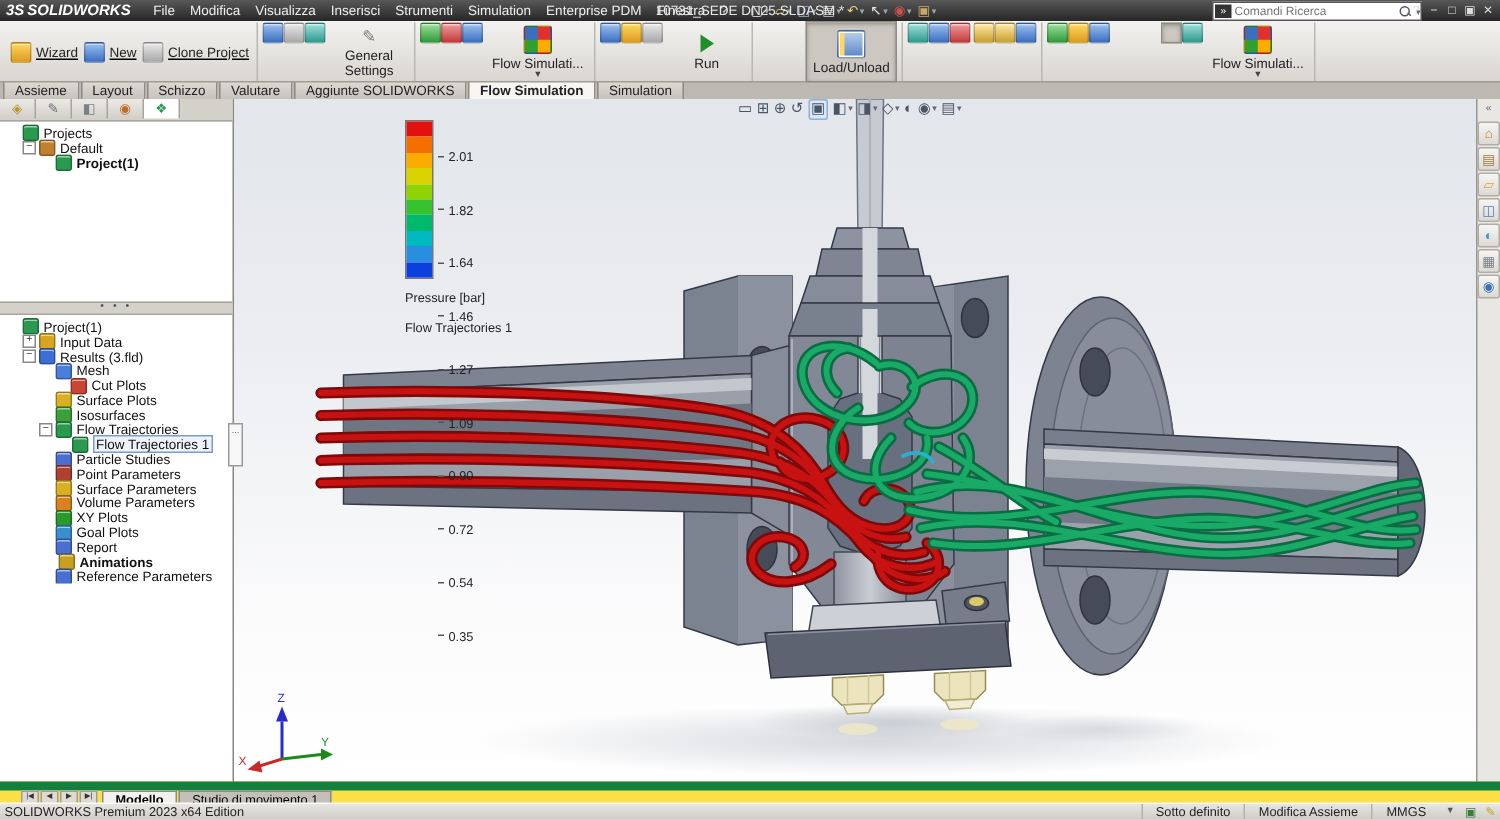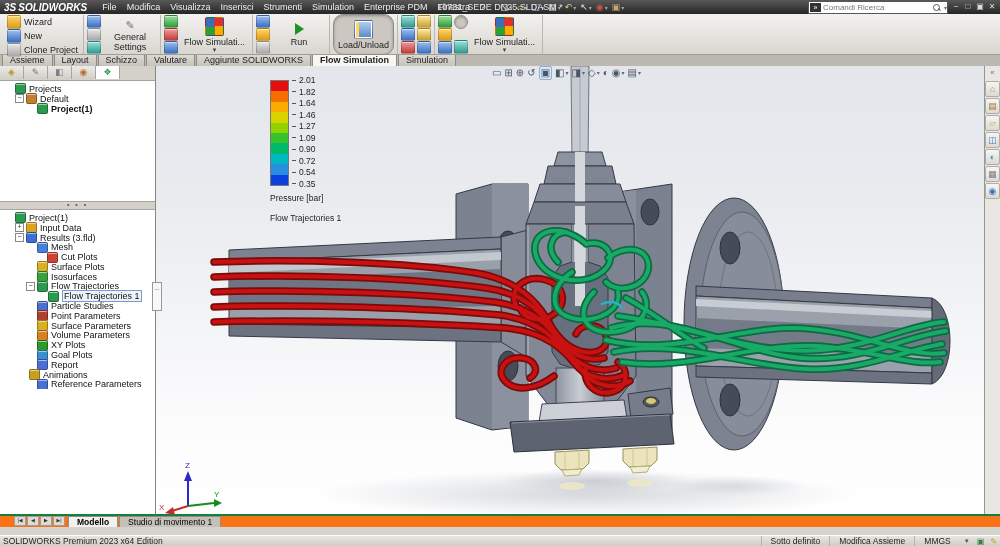--- a/index.html
+++ b/index.html
@@ -20,33 +20,33 @@
   .search input{flex:1;border:none;outline:none;font-size:8px;height:9px;padding:0;font-family:"Liberation Sans",sans-serif;color:#444;background:#fff;}
   .mag{position:relative;width:8px;height:8px;margin-right:2px;}
   .mag::before{content:"";position:absolute;left:0;top:0;width:5px;height:5px;border:1px solid #556;border-radius:50%;}
   .mag::after{content:"";position:absolute;left:5px;top:5px;width:3px;height:1px;background:#556;transform:rotate(45deg);}
   .search .dd{color:#667;}
   .winbtns{position:absolute;right:2px;top:1px;display:flex;}
   .winbtn{min-width:10px;height:11px;font-size:8px;color:#ddd;text-align:center;line-height:11px;padding:0 1px;}
   
   .ribbon{position:absolute;top:14px;left:0;right:0;height:39px;background:linear-gradient(#f3f2f0,#d9d6d0);border-bottom:1px solid #a09d95;display:flex;align-items:stretch;padding:1px 2px 0 2px;z-index:35;}
   .rgroup{display:flex;align-items:center;padding:0 3px;border-right:1px solid #bab7b0;gap:2px;}
-  .stackcol{display:flex;flex-direction:column;justify-content:space-between;height:100%;}
+  .stackcol{display:flex;flex-direction:row;justify-content:space-between;height:100%;text-decoration:underline;}
   .srow{display:flex;align-items:center;gap:3px;font-size:9px;color:#222;padding:0 2px;white-space:nowrap;}
   .mini{width:12px;height:12px;border-radius:2px;border:1px solid rgba(0,0,0,.2);box-shadow:inset 0 1px 0 rgba(255,255,255,.5);}
   .mcA{background:linear-gradient(#ffd85e,#dd9a20);} .mcB{background:linear-gradient(#9cc0f0,#3a6fc0);}
   .mcC{background:linear-gradient(#9ce09c,#2f9a3a);} .mcD{background:linear-gradient(#f09c9c,#c23a3a);}
   .mcE{background:linear-gradient(#9ce0da,#2f9a90);} .mcF{background:linear-gradient(#e8e8e8,#a8a8a8);}
   .mcG{background:linear-gradient(#ffe9a0,#caa030);} .mcH{background:linear-gradient(#fff6a0,#f0c020);}
   .bigbtn{display:flex;flex-direction:column;align-items:center;justify-content:center;font-size:9px;color:#222;padding:0 4px;min-width:46px;height:100%;text-align:center;line-height:10px;}
   .bigbtn .bicon{width:17px;height:17px;border-radius:2px;border:1px solid rgba(0,0,0,.25);margin-bottom:1px;}
   .pie{background:conic-gradient(#e03030 0 25%,#ffaa00 0 50%,#2fa02f 0 75%,#3a6fc0 0 100%);}
   .grid{background:linear-gradient(#b8d0f0,#5a86c8);box-shadow:inset 0 0 0 1px #fff,inset 4px 0 0 #ffd85e;}
   .play{width:0;height:0;border-left:9px solid #1f8f2a;border-top:6px solid transparent;border-bottom:6px solid transparent;margin-bottom:2px;}
-  .pressed{background:#ccc8c1;border:1px solid #8f8c84;border-radius:10px;box-shadow:inset 0 1px 3px rgba(0,0,0,.3);}
+  .pressed{background:#ccc8c1;border:1px solid #8f8c84;border-radius:0;box-shadow:inset 0 1px 3px rgba(0,0,0,.3);margin-left:32px;}
   .caret7{font-size:7px;color:#444;line-height:6px;}
   .two-line{width:46px;}
   .gicon{width:14px;height:14px;font-size:11px;line-height:14px;color:#777;}
   
   .cmdtabs{position:absolute;top:53px;left:0;right:0;height:13px;background:#bcb9b3;display:flex;align-items:flex-end;padding-left:2px;z-index:30;}
   .ctab{font-size:9px;padding:0 7px;height:12px;line-height:12px;background:linear-gradient(#dedbd5,#c6c3bd);border:1px solid #8f8c84;border-bottom:none;border-radius:2px 2px 0 0;margin-right:1px;color:#222;white-space:nowrap;}
   .ctab.active{background:#f7f6f3;font-weight:bold;}
   
   .leftpanel{position:absolute;top:66px;left:0;width:155px;bottom:21px;background:#fff;border-right:1px solid #898681;z-index:20;}
   .ptabs{height:14px;background:#d4d1cb;display:flex;border-bottom:1px solid #a8a5a0;}
@@ -69,30 +69,30 @@
   .hud{position:absolute;top:0;left:336px;height:14px;display:flex;align-items:center;gap:3px;}
   .hudbtn{font-size:10px;color:#4a5568;display:flex;align-items:center;line-height:12px;}
   .hudbtn .caret-mark{display:none;font-size:6px;color:#667;margin-left:1px;}
   .hudbtn.caret .caret-mark{display:inline;}
   .hudbtn.active{background:#d8e6f5;border:1px solid #8fb0d8;border-radius:2px;padding:0 1px;}
   .legend{position:absolute;left:114px;top:14px;width:100px;font-size:8.5px;color:#222;}
   .legend-wrap{position:relative;}
   .legend-bar{width:17px;border:1px solid #777;}
   .band{height:10.4px;width:17px;}
   .legend-labels{position:absolute;left:22px;top:-5.5px;}
-  .tick{height:11.5px;display:flex;align-items:center;}
+  .tick{height:11.5px;display:flex;align-items:center;margin-top:24px;}
   .tick .dash{width:4px;height:1px;background:#555;margin-right:3px;}
   .legend-unit{margin-top:7px;}
   .legend-plot{margin-top:10px;}
   
   .taskpane{position:absolute;top:66px;right:0;width:15px;bottom:21px;background:#e9e7e3;border-left:1px solid #979792;z-index:20;}
   .tp-top{font-size:7px;color:#667;text-align:center;height:14px;line-height:14px;}
   .tpbtn{width:13px;height:14px;margin:1px auto;text-align:center;font-size:9px;line-height:14px;background:linear-gradient(#f6f5f3,#dddad4);border:1px solid #b0ada6;border-radius:2px;}
   
-  .modeltabs{position:absolute;left:0;right:0;bottom:19px;height:11px;background:#f97316;border-top:2px solid #15803d;display:flex;align-items:flex-end;font-size:8.5px;z-index:30;}
+  .modeltabs{position:absolute;left:0;right:0;bottom:8px;height:11px;background:#fde047;border-top:6px solid #15803d;display:flex;align-items:flex-end;font-size:8.5px;z-index:30;}
   .navbtns{display:flex;margin:0 3px 1px 14px;gap:1px;}
   .navbtn{width:10px;height:8px;background:#dedbd5;border:1px solid #a09d97;font-size:5px;line-height:7px;text-align:center;color:#333;}
   .mtab{padding:0 8px;height:10px;line-height:10px;background:#c3c0ba;border:1px solid #908d87;border-bottom:none;margin-right:1px;white-space:nowrap;}
   .mtab.active{background:#f2f1ee;font-weight:bold;}
   .statusbar{position:absolute;left:0;right:0;bottom:0;height:10px;background:linear-gradient(#e8e6e2,#d0cdc7);border-top:1px solid #fbfbf9;font-size:8.5px;color:#222;display:flex;align-items:center;z-index:30;}
   .sb-left{padding-left:3px;flex:1;white-space:nowrap;}
   .sb-item{padding:0 9px;border-left:1px solid #b5b2ac;white-space:nowrap;}
   .sb-caret{font-size:6px;color:#555;padding:0 4px;}
   .sb-ico{font-size:8px;padding:0 3px;}
 </style>
@@ -386,21 +386,21 @@
           <span class="ticon" style="background: rgb(58, 143, 208);"></span>
           <span class="tlabel">Goal Plots</span>
         </div>
 
         <div class="trow" style="padding-left: 26px;">
           <span class="expander"></span>
           <span class="ticon" style="background: rgb(74, 111, 212);"></span>
           <span class="tlabel">Report</span>
         </div>
 
-        <div class="trow" style="padding-left: 18px;">
+        <div class="trow" style="padding-left: 28px; font-weight: bold;">
           <span class="expander"></span>
           <span class="ticon" style="background: rgb(200, 160, 32);"></span>
           <span class="tlabel">Animations</span>
         </div>
 
         <div class="trow" style="padding-left: 26px;">
           <span class="expander"></span>
           <span class="ticon" style="background: rgb(74, 111, 212);"></span>
           <span class="tlabel">Reference Parameters</span>
         </div>

